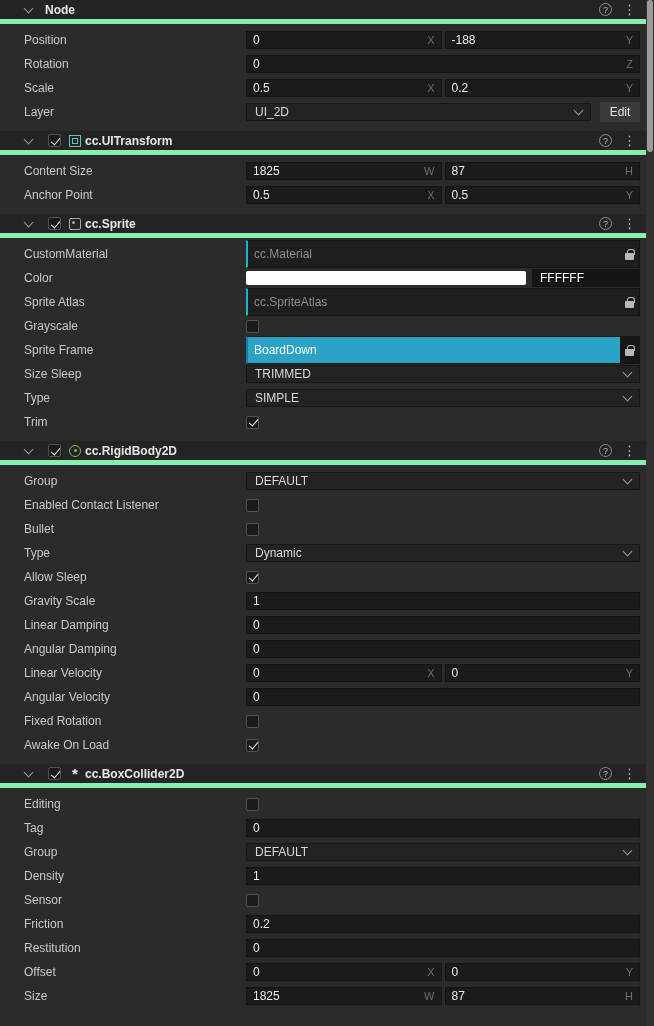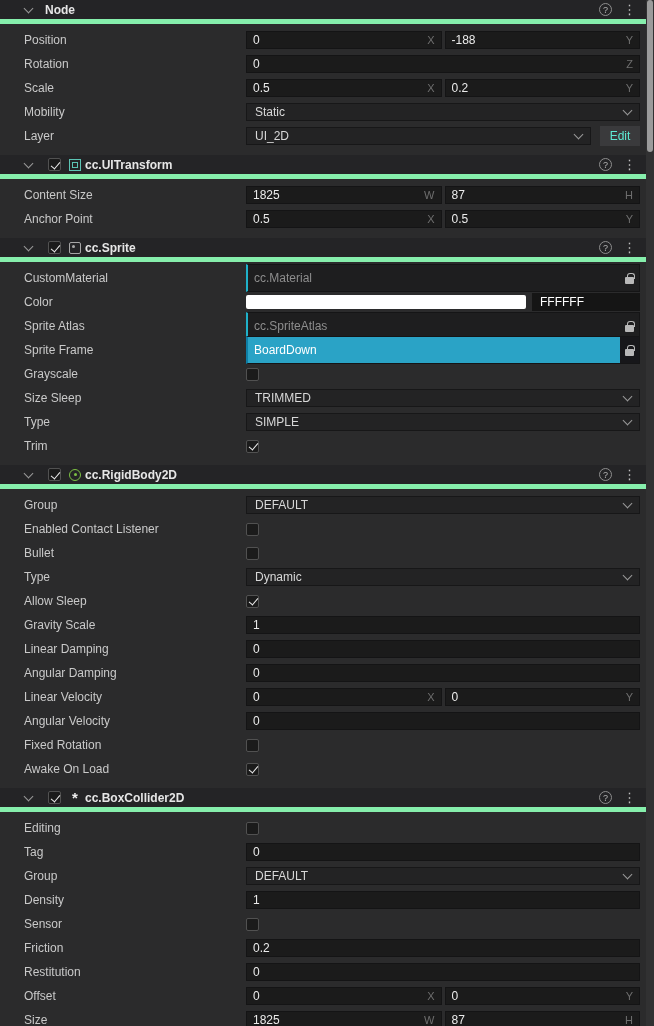--- a/index.html
+++ b/index.html
@@ -73,21 +73,21 @@
   .input .val { flex:1; white-space:nowrap; overflow:hidden; }
   .sfx { color:#6e6e6e; font-size:11px; margin-left:4px; }
 
   .select {
     flex:1; height:18px; background:#232324; border:1px solid #171718;
     display:flex; align-items:center; padding:0 8px; color:#d8d8d8; min-width:0;
   }
   .select .caret { margin-left:auto; margin-top:-3px; }
 
   .btn-edit {
-    width:40px; height:20px; background:#3a3a3c; color:#5eead4;
+    width:40px; height:20px; background:#3a3a3c; color:#e5e5e5;
     display:flex; align-items:center; justify-content:center;
     border-radius:0; margin-left:6px; flex-shrink:0;
   }
 
   
   .asset {
     flex:1; height:28px; background:#1e1e1f; border:1px solid #151516;
     border-left:2px solid #1fb1c9; border-radius:0;
     display:flex; align-items:center; padding-left:6px; color:#8d8d8d; min-width:0;
     overflow:hidden;
@@ -153,29 +153,20 @@
       <div class="row">
         <div class="lbl">Scale</div>
         <div class="fields">
           <div class="input">
             <span class="val">0.5</span>
             <span class="sfx">X</span>
           </div>
           <div class="input">
             <span class="val">0.2</span>
             <span class="sfx">Y</span>
-          </div>
-        </div>
-      </div>
-      <div class="row">
-        <div class="lbl">Mobility</div>
-        <div class="fields">
-          <div class="select">
-            <span>Static</span>
-            <span class="caret"></span>
           </div>
         </div>
       </div>
       <div class="row">
         <div class="lbl">Layer</div>
         <div class="fields">
           <div class="select">
             <span>UI_2D</span>
             <span class="caret"></span>
           </div>
@@ -261,34 +252,34 @@
         <div class="fields">
           <div class="asset">
             <span class="aval">cc.SpriteAtlas</span>
             <span class="lock-cell">
                 <span class="lock"></span>
               </span>
           </div>
         </div>
       </div>
       <div class="row">
+        <div class="lbl">Grayscale</div>
+        <div class="fields">
+          <span class="cb"></span>
+        </div>
+      </div>
+      <div class="row">
         <div class="lbl">Sprite Frame</div>
         <div class="fields">
           <div class="asset filled">
             <span class="aval">BoardDown</span>
             <span class="lock-cell">
                 <span class="lock"></span>
               </span>
           </div>
-        </div>
-      </div>
-      <div class="row">
-        <div class="lbl">Grayscale</div>
-        <div class="fields">
-          <span class="cb"></span>
         </div>
       </div>
       <div class="row">
         <div class="lbl">Size Sleep</div>
         <div class="fields">
           <div class="select">
             <span>TRIMMED</span>
             <span class="caret"></span>
           </div>
         </div>

